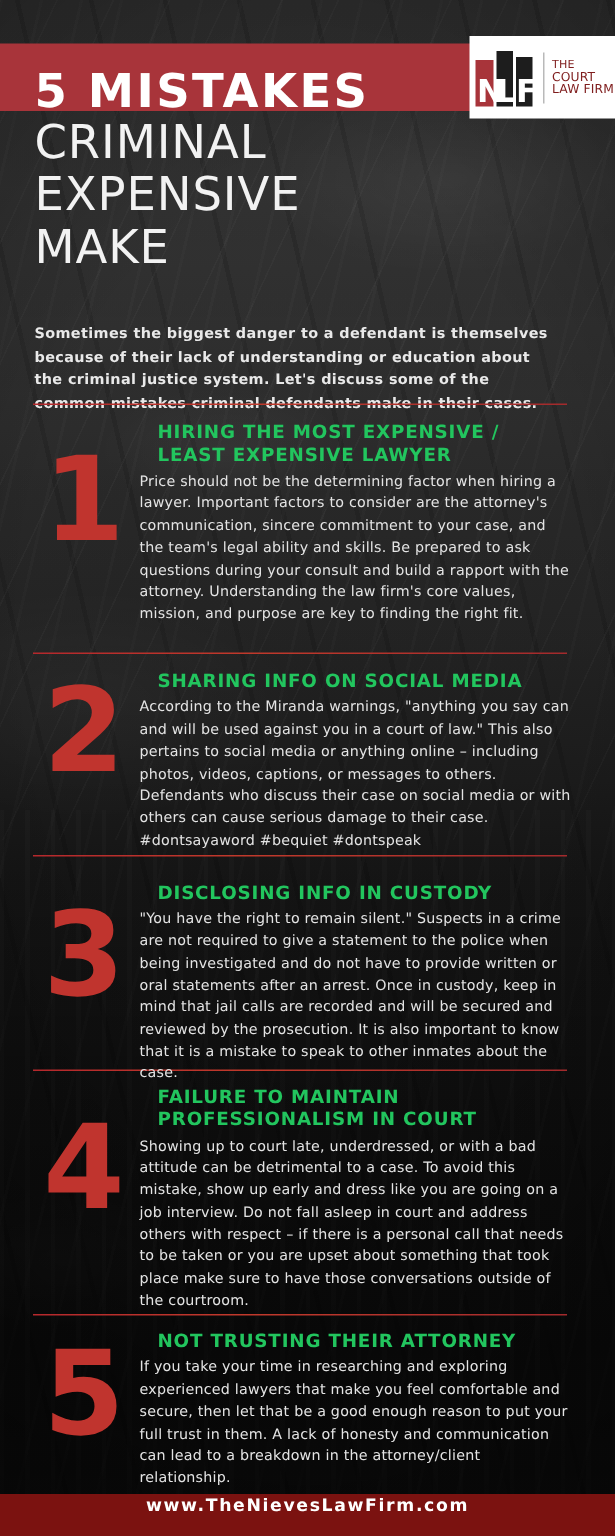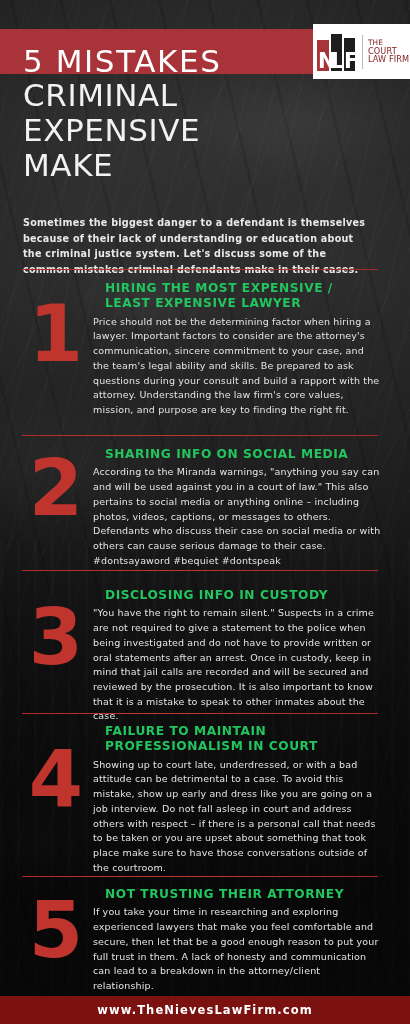--- a/index.html
+++ b/index.html
@@ -64,21 +64,21 @@
 
   .content{position:absolute;inset:0;}
 
   
   .title-band{
     position:absolute;left:0;top:29px;width:342px;height:45px;
     background:#a8343a;
     display:flex;align-items:center;
   }
   .title-band .t{
-    color:#ffffff;font-weight:normal;font-size:31px;letter-spacing:1.6px;
+    color:#ffffff;font-weight:bold;font-size:31px;letter-spacing:1.6px;
     padding-left:23px;line-height:1;white-space:nowrap;margin-top:20px;
   }
   .logo{
     position:absolute;left:313px;top:24px;width:97px;height:55px;
     background:#ffffff;display:flex;align-items:center;
     padding:0 3px;box-sizing:border-box;
   }
   .logo-mark{position:relative;width:44px;height:42px;flex:0 0 auto;}
   .logo-sep{width:1px;height:34px;background:#b9b9b9;margin:0 5px 0 2px;flex:0 0 auto;}
   .logo-txt{
@@ -121,21 +121,21 @@
     margin:0 0 3px 12px;color:#22c55e;font-size:12.2px;font-weight:bold;
     letter-spacing:.55px;line-height:1.26;text-transform:uppercase;
   }
   .sec p{
     margin:0;color:#e4e4e4;font-size:9.5px;line-height:1.55;letter-spacing:.15px;
   }
 
   
   .footer{
     position:absolute;left:0;bottom:0;width:410px;height:28px;
-    background:#7b1210;display:flex;align-items:center;justify-content:center;
+    background:#7b1210;display:flex;align-items:flex-start;justify-content:center;
   }
   .footer .u{
     color:#ffffff;font-size:11.5px;font-weight:bold;letter-spacing:1.1px;
   }
 </style>
 </head>
 <body>
 
 <div class="poster">
 

